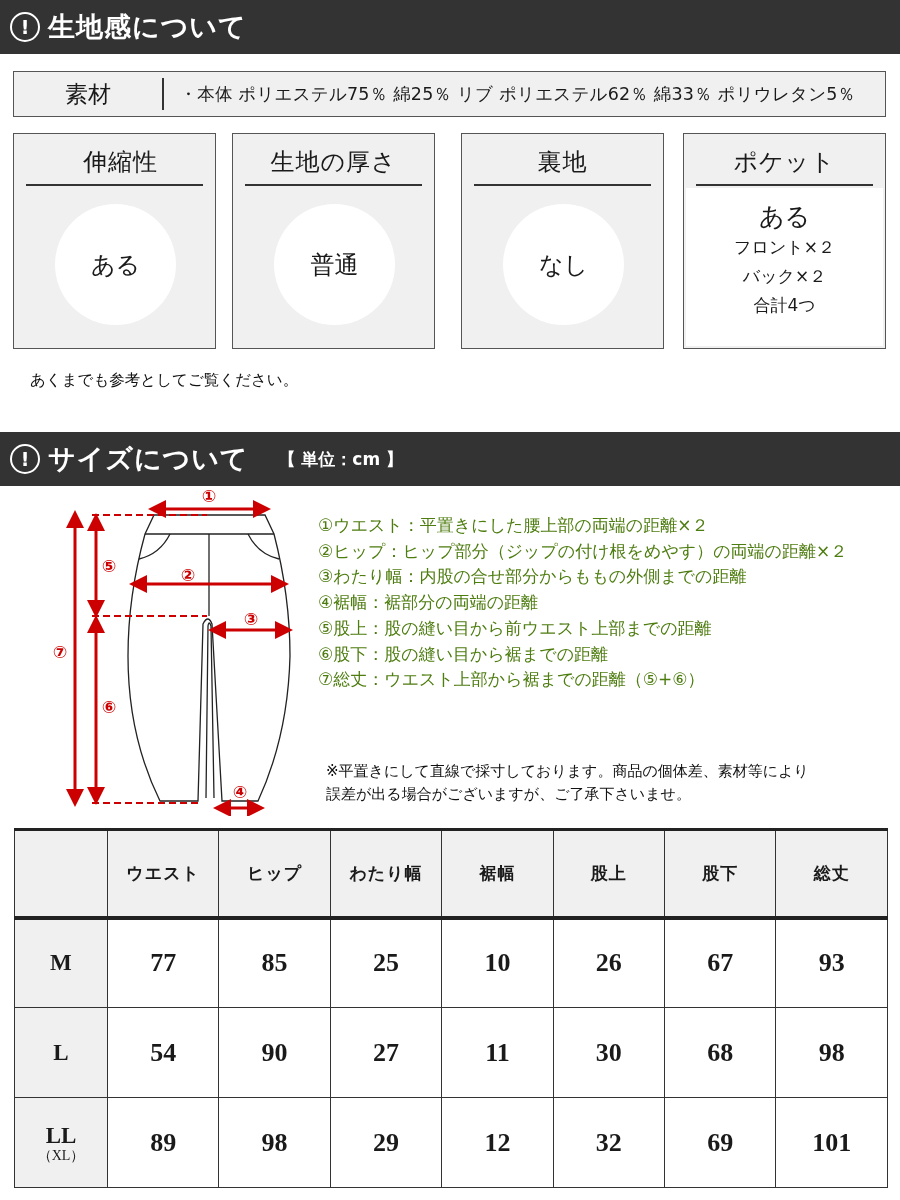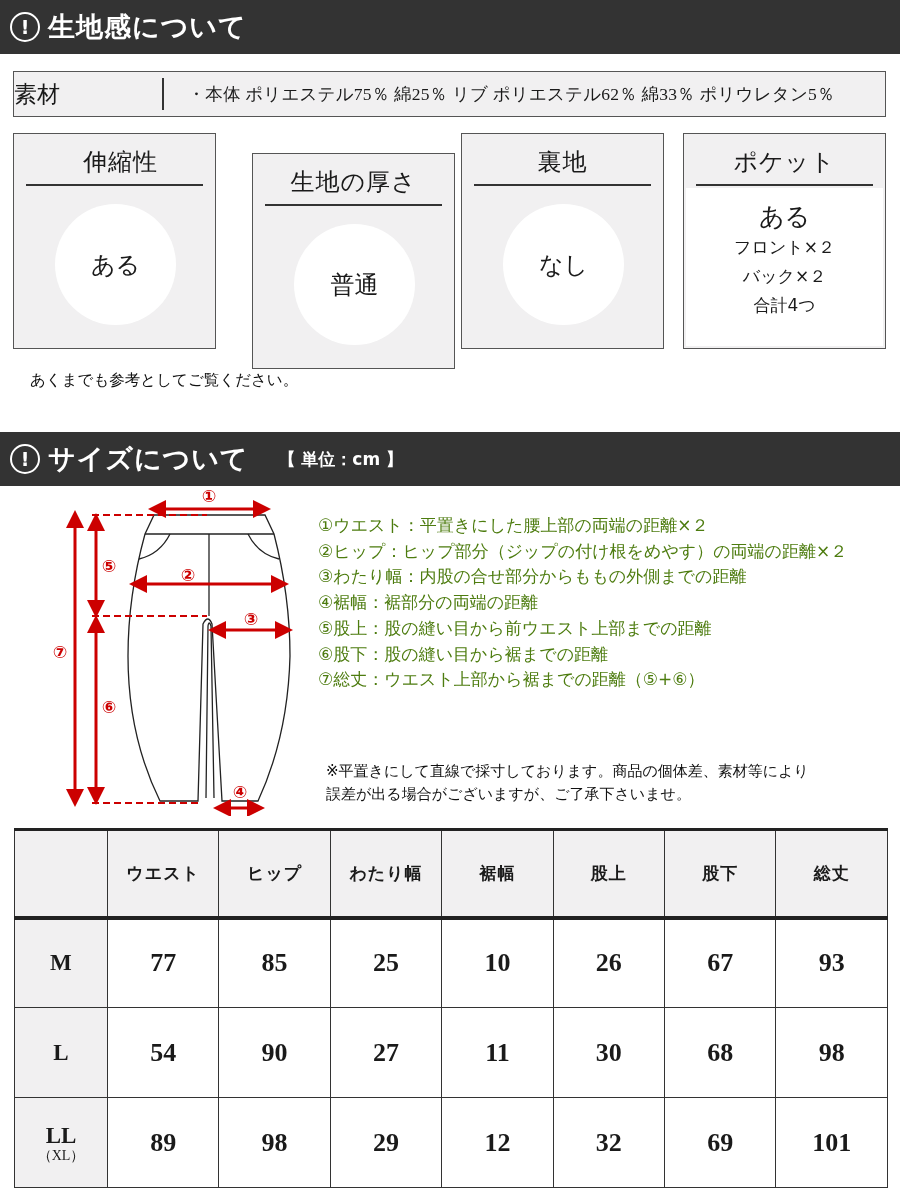--- a/index.html
+++ b/index.html
@@ -17,23 +17,23 @@
     font-weight: bold; font-size: 19px; margin-right: 8px; line-height: 1;
   }
   .section-header .title { font-size: 27px; font-weight: bold; letter-spacing: 1px; }
   .section-header .unit { font-size: 17px; font-weight: bold; margin-left: 30px; }
 
   
   .material {
     position: absolute; left: 13px; top: 71px; width: 873px; height: 46px;
     border: 1.5px solid #555; background: #f1f0f1; display: flex; align-items: center;
   }
-  .material .label { width: 148px; font-size: 23px; }
+  .material .label { width: 148px; text-align: center; font-size: 23px; }
   .material .sep { width: 1.5px; height: 32px; background: #333; }
-  .material .value { flex: 1; font-size: 17.5px; padding-left: 24px; white-space: nowrap; letter-spacing: 0.2px; font-family: Liberation Serif, serif; }
+  .material .value { flex: 1; font-size: 17.5px; padding-left: 16px; white-space: nowrap; letter-spacing: 0.2px; }
 
   
   .feature {
     position: absolute; top: 133px; width: 203px; height: 216px;
     border: 1.5px solid #555; background: #f1f0f1;
   }
   .feature .ftitle { text-align: center; font-size: 24px; margin-top: 12px; height: 32px; letter-spacing: 1px; }
   .feature .rule { position: absolute; left: 12px; right: 12px; top: 50px; height: 1.5px; background: #333; }
   .feature .circle {
     position: absolute; left: 41px; top: 70px; width: 121px; height: 121px;
@@ -89,21 +89,21 @@
   <span class="label">素材</span>
   <span class="sep"></span>
   <span class="value">・本体 ポリエステル75％ 綿25％ リブ ポリエステル62％ 綿33％ ポリウレタン5％</span>
 </div>
 
 <div class="feature" style="left:13px;padding-left:12px;">
   <div class="ftitle">伸縮性</div>
   <div class="rule"></div>
   <div class="circle">ある</div>
 </div>
-<div class="feature" style="left:252px;margin-top:20px;">
+<div class="feature" style="left:232px;">
   <div class="ftitle">生地の厚さ</div>
   <div class="rule"></div>
   <div class="circle">普通</div>
 </div>
 <div class="feature" style="left:461px;">
   <div class="ftitle">裏地</div>
   <div class="rule"></div>
   <div class="circle">なし</div>
 </div>
 <div class="feature" style="left:683px;">

